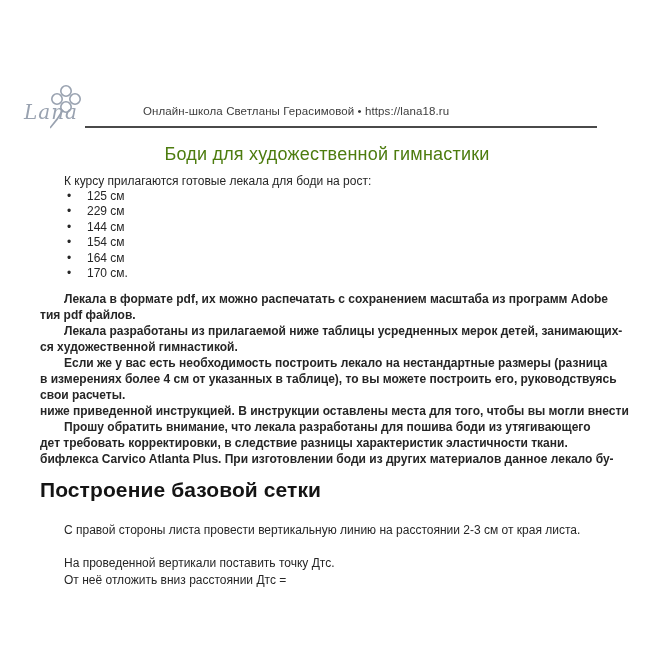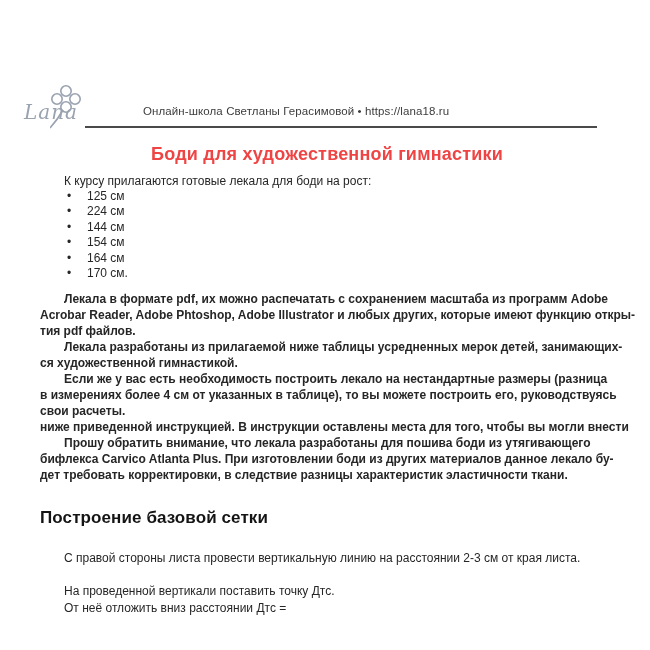--- a/index.html
+++ b/index.html
@@ -28,21 +28,21 @@
   .header-rule {
     position:absolute; left:85px; top:126px;
     width:512px; height:2px; background:#4a4a4a;
   }
 
   
   .content { position:absolute; left:40px; top:143px; width:574px; }
 
   .doc-title {
     text-align:center;
-    font-size:18px; font-weight:bold; color:#ef4444;
+    font-size:18px; font-weight:normal; color:#4d7c0f;
     letter-spacing:0.2px;
     height:22px; line-height:22px;
   }
 
   .list-intro {
     margin-top:8px;
     text-indent:24px;
     font-size:12px; line-height:16px;
   }
   .size-list { margin-top:0; }
@@ -52,22 +52,22 @@
   }
   .size-list .bullet { width:20px; padding-left:27px; color:#262626; }
   .size-list .li-text { }
 
   .paragraphs { margin-top:10px; }
   .para { }
   .para .line { font-size:12px; line-height:16px; white-space:nowrap;font-weight:bold; }
   .para .line.first { text-indent:24px; }
 
   .section-heading {
-    margin-top:25px;
-    font-size:17px; font-weight:bold; color:#141414;
+    margin-top:13px;
+    font-size:21px; font-weight:bold; color:#141414;
     height:20px; line-height:20px;
     letter-spacing:0.1px;
   }
 
   .instructions { margin-top:22px; }
   .instructions .iline {
     font-size:12px; line-height:16.5px;
     text-indent:24px; white-space:nowrap;
     min-height:16.5px;
   }
@@ -99,21 +99,21 @@
 
     <div class="list-intro">К курсу прилагаются готовые лекала для боди на рост:</div>
 
     <div class="size-list">
         <div class="li">
           <span class="bullet">•</span>
           <span class="li-text">125 см</span>
         </div>
         <div class="li">
           <span class="bullet">•</span>
-          <span class="li-text">224 см</span>
+          <span class="li-text">229 см</span>
         </div>
         <div class="li">
           <span class="bullet">•</span>
           <span class="li-text">144 см</span>
         </div>
         <div class="li">
           <span class="bullet">•</span>
           <span class="li-text">154 см</span>
         </div>
         <div class="li">
@@ -122,37 +122,36 @@
         </div>
         <div class="li">
           <span class="bullet">•</span>
           <span class="li-text">170 см.</span>
         </div>
       </div>
 
     <div class="paragraphs">
         <div class="para">
           <div class="line first">Лекала в формате pdf,  их можно распечатать с сохранением масштаба из программ Adobe</div>
-          <div class="line">Acrobar Reader, Adobe Phtoshop, Adobe Illustrator и любых других, которые имеют функцию откры-</div>
           <div class="line">тия pdf файлов.</div>
         </div>
         <div class="para">
           <div class="line first">Лекала разработаны из прилагаемой ниже таблицы усредненных мерок детей, занимающих-</div>
           <div class="line">ся художественной гимнастикой.</div>
         </div>
         <div class="para">
           <div class="line first">Если же у вас есть необходимость построить лекало на нестандартные размеры (разница</div>
           <div class="line">в измерениях более 4 см от указанных в таблице), то вы можете построить его, руководствуясь</div>
           <div class="line">свои расчеты.</div>
           <div class="line">ниже приведенной инструкцией. В инструкции оставлены места для того, чтобы вы могли внести</div>
         </div>
         <div class="para">
           <div class="line first">Прошу обратить внимание, что лекала разработаны для пошива боди из утягивающего</div>
+          <div class="line">дет требовать корректировки, в следствие разницы характеристик эластичности ткани.</div>
           <div class="line">бифлекса Carvico Atlanta Plus. При изготовлении боди из других материалов данное лекало бу-</div>
-          <div class="line">дет требовать корректировки, в следствие разницы характеристик эластичности ткани.</div>
         </div>
       </div>
 
     <div class="section-heading">Построение базовой сетки</div>
 
     <div class="instructions">
         <div class="iline">С правой стороны листа провести вертикальную линию на расстоянии 2-3 см от края листа.</div>
         <div class="iline"></div>
         <div class="iline">На проведенной вертикали поставить точку Дтс.</div>
         <div class="iline">От неё отложить вниз расстоянии Дтс =</div>

